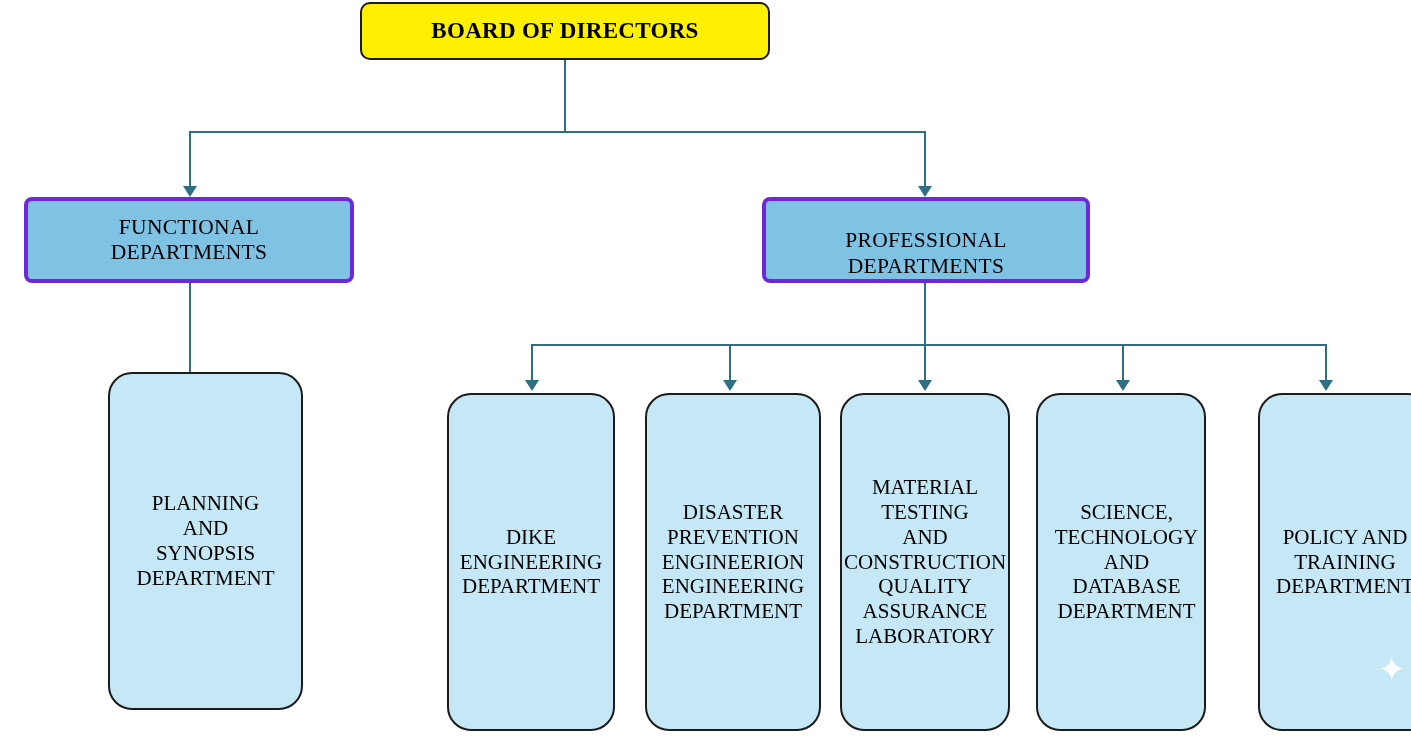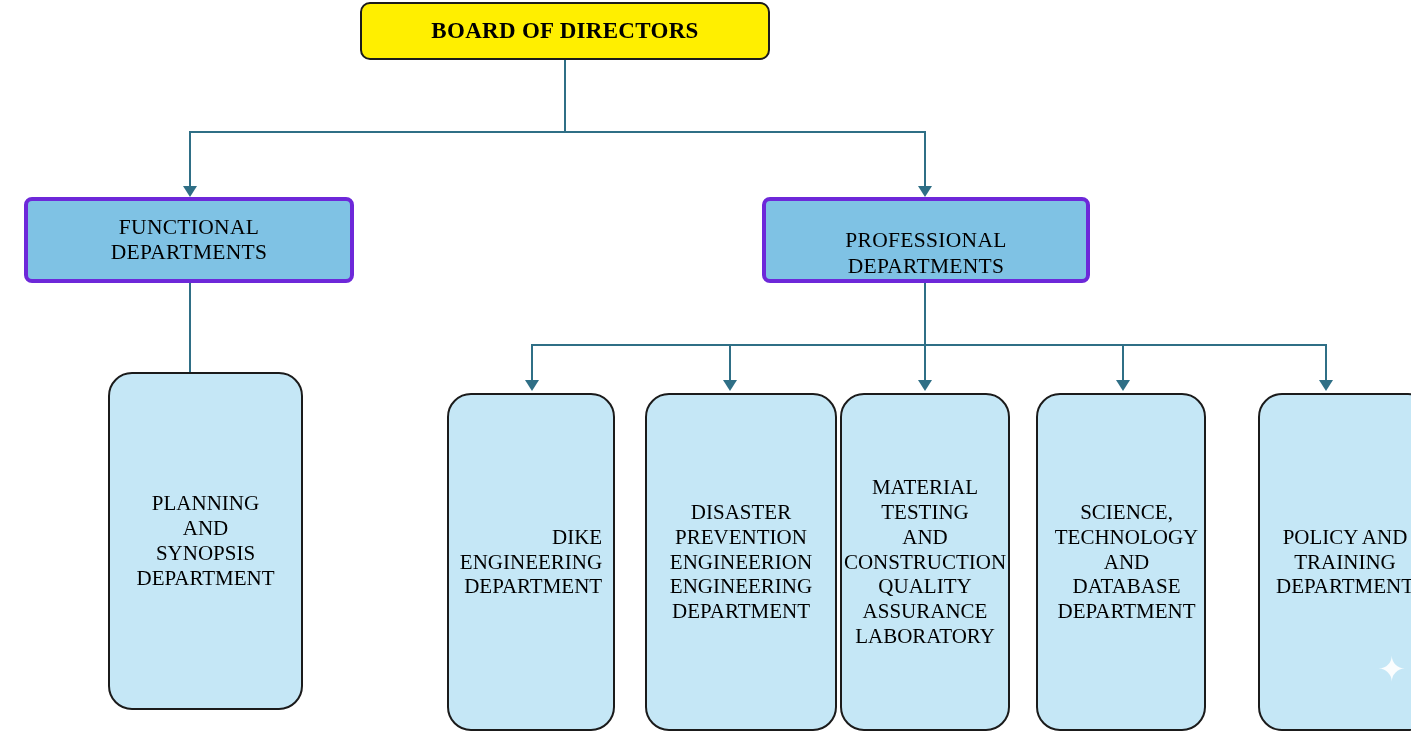--- a/index.html
+++ b/index.html
@@ -130,27 +130,27 @@
   <div class="conn v" style="left:1325px; top:344px; height:38px;"></div>
   <div class="arrow" style="left:1319px; top:380px;"></div>
 
   <div class="node leaf" style="left:108px; top:372px; width:195px; height:338px;">
     <span class="label">PLANNING
 AND
 SYNOPSIS
 DEPARTMENT</span>
   </div>
 
-  <div class="node leaf" style="left:447px; top:393px; width:168px; height:338px;text-align:right;">
+  <div class="node leaf" style="left:447px; top:393px; width:168px; height:338px;">
     <span class="label">DIKE
 ENGINEERING
 DEPARTMENT</span>
   </div>
 
-  <div class="node leaf" style="left:645px; top:393px; width:192px; height:338px;">
+  <div class="node leaf" style="left:645px; top:393px; width:176px; height:338px;">
     <span class="label">DISASTER
 PREVENTION
 ENGINEERION
 ENGINEERING
 DEPARTMENT</span>
   </div>
 
   <div class="node leaf" style="left:840px; top:393px; width:170px; height:338px;">
     <span class="label">MATERIAL
 TESTING

